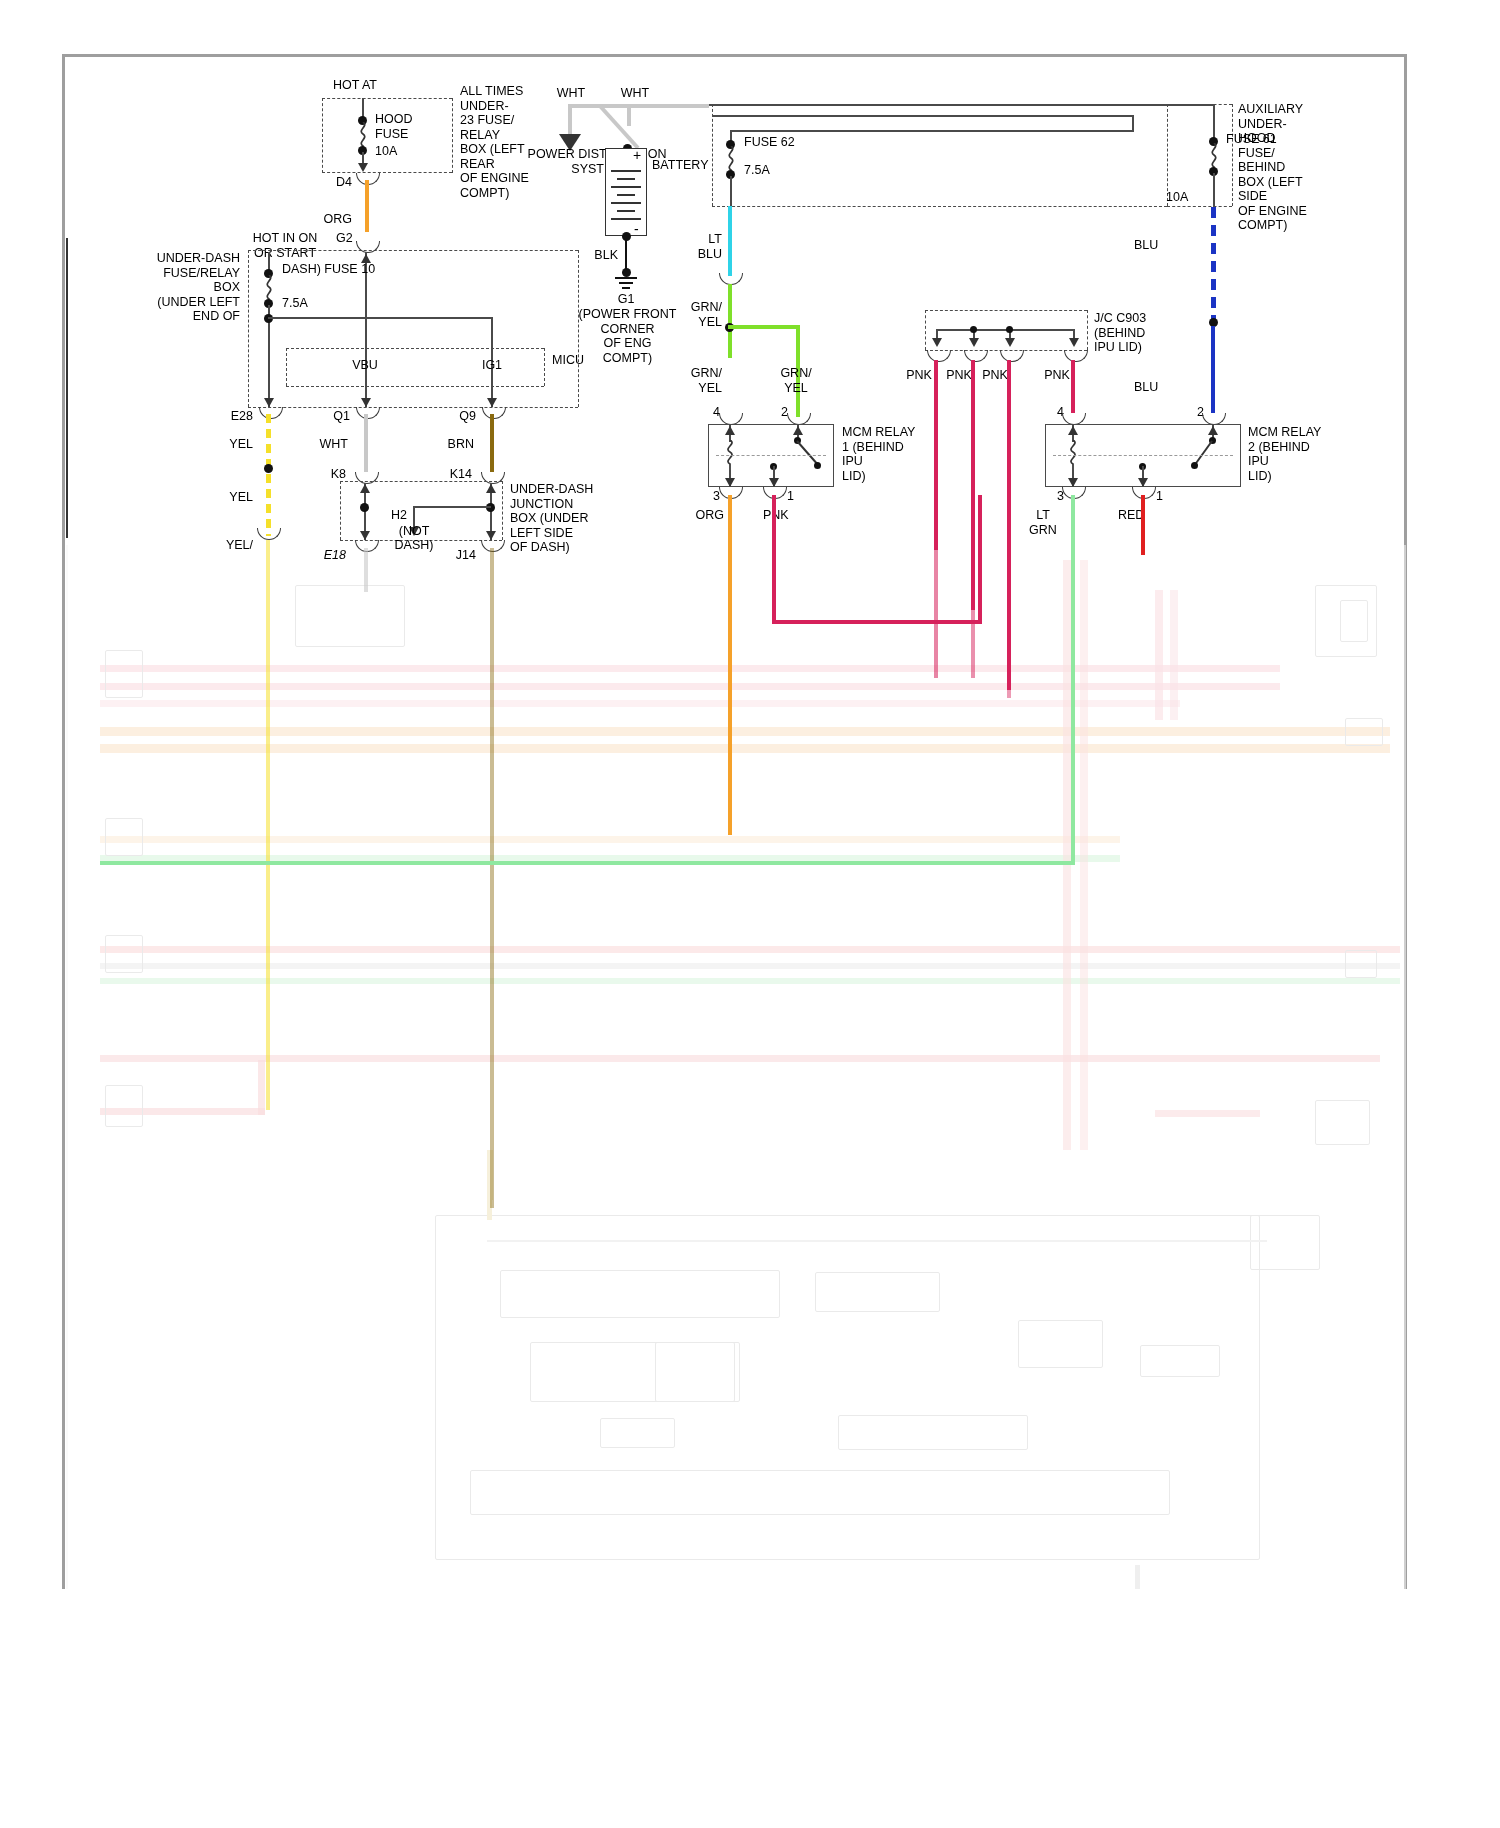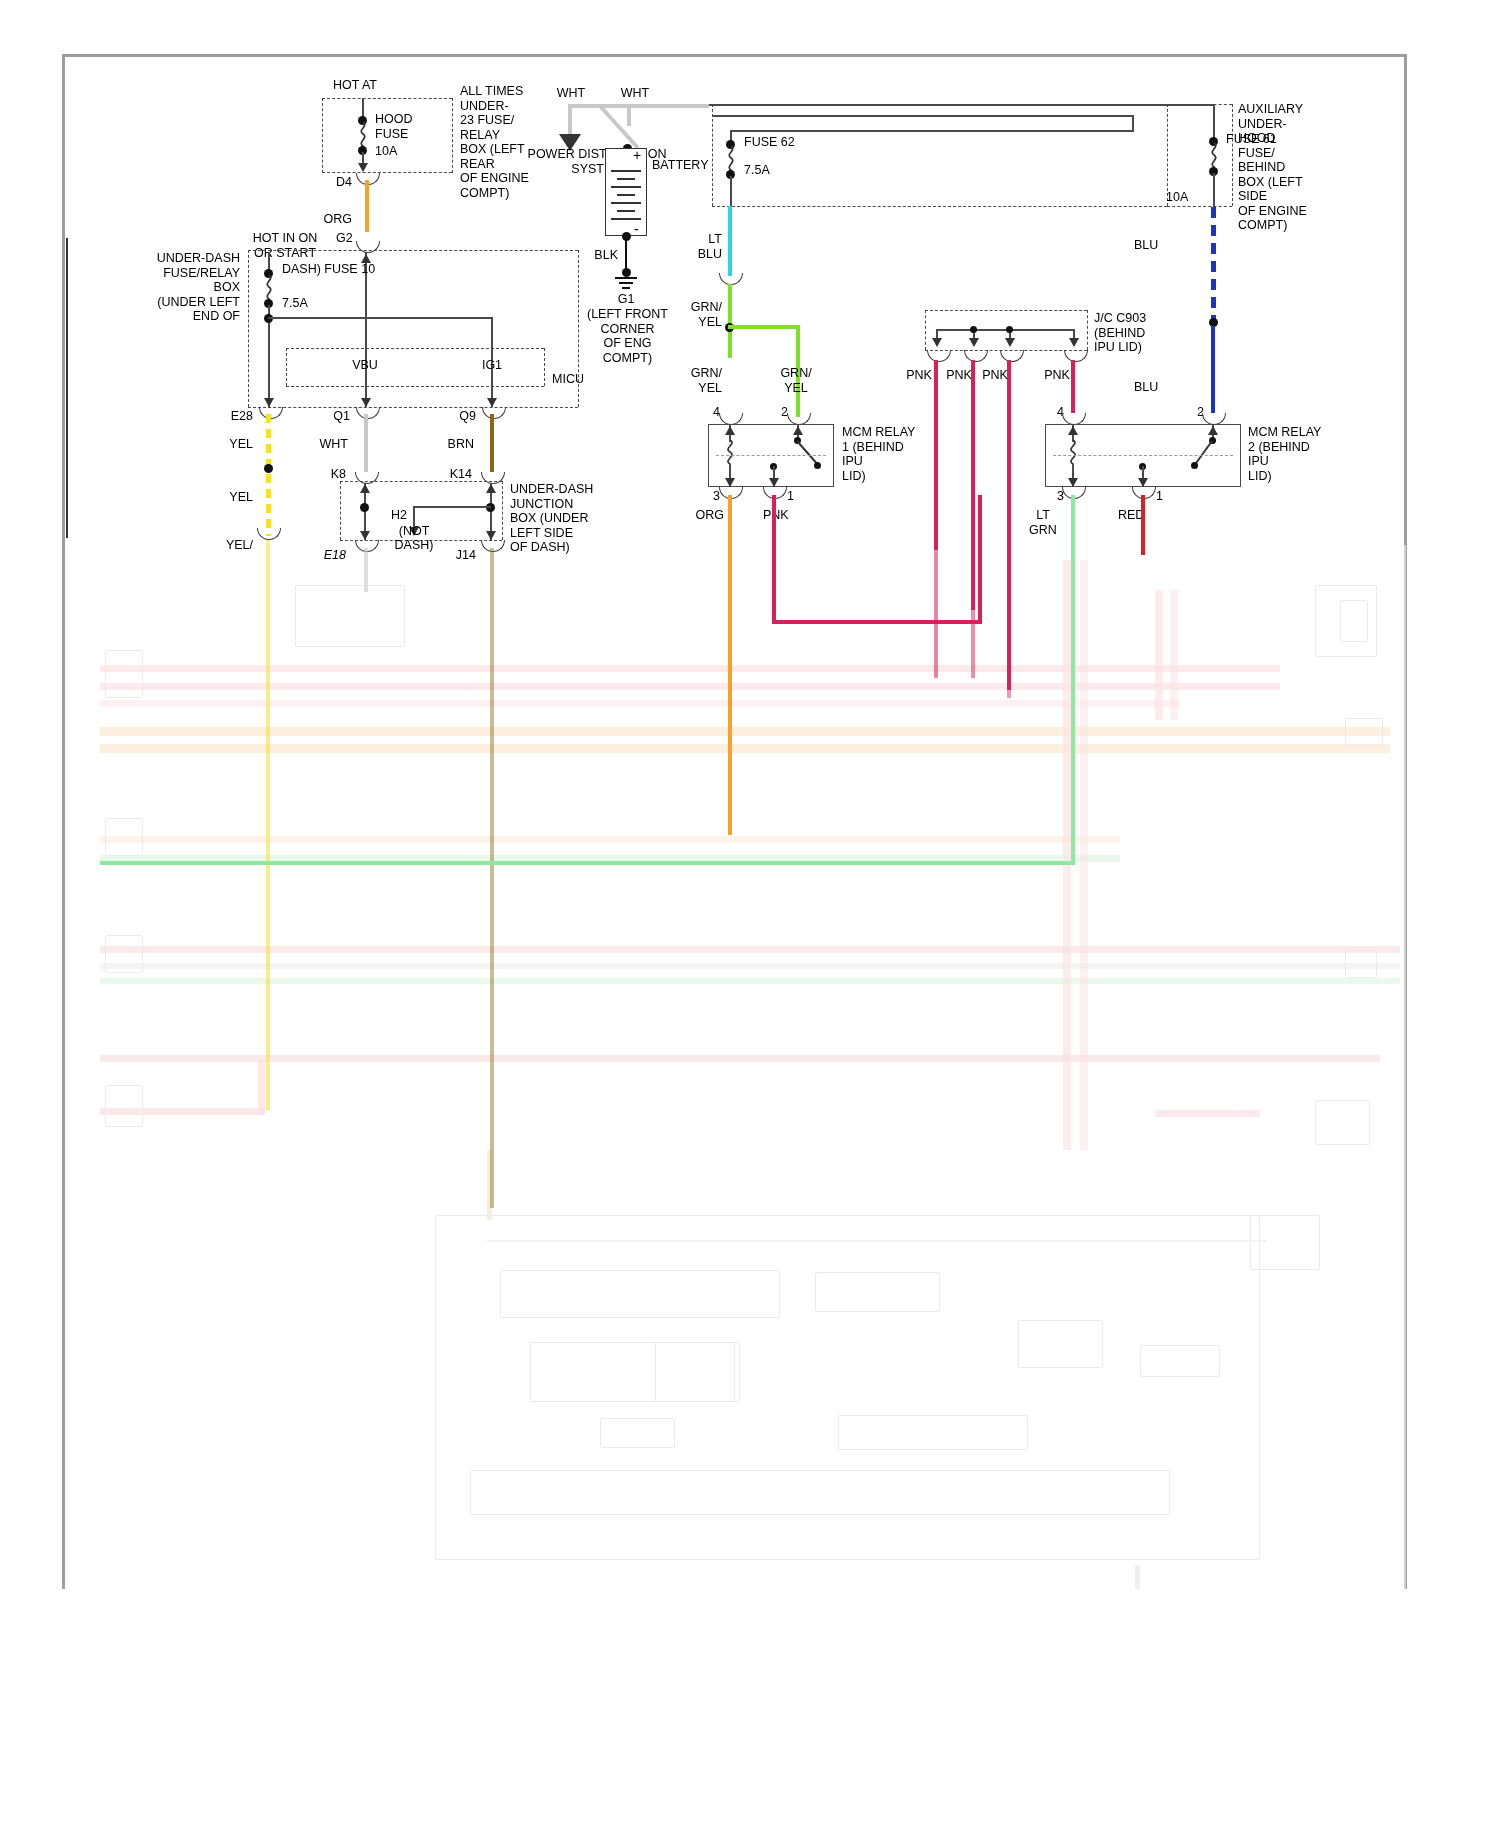--- a/index.html
+++ b/index.html
@@ -197,21 +197,21 @@
   <div class="lbl" style="left:282px;top:296px;width:50px;">7.5A</div>
 
   <div class="hl" style="left:268px;top:317px;width:224px;"></div>
   <div class="vl" style="left:491px;top:317px;height:90px;"></div>
   <div class="arrow-d" style="left:487px;top:398px;"></div>
 
   <div class="dline-h" style="left:286px;top:348px;width:258px;"></div>
   <div class="dline-v" style="left:286px;top:348px;height:38px;"></div>
   <div class="dline-h" style="left:286px;top:386px;width:258px;"></div>
   <div class="dline-v" style="left:544px;top:348px;height:38px;"></div>
-  <div class="lbl" style="left:552px;top:372px;width:60px;">MICU</div>
+  <div class="lbl" style="left:552px;top:353px;width:60px;">MICU</div>
   <div class="lbl c" style="left:335px;top:358px;width:60px;">VBU</div>
   <div class="lbl c" style="left:462px;top:358px;width:60px;">IG1</div>
 
   <div class="cup" style="left:259px;top:407px;"></div>
   <div class="lbl r" style="left:205px;top:409px;width:48px;">E28</div>
   <div class="cup" style="left:356px;top:407px;"></div>
   <div class="lbl r" style="left:304px;top:409px;width:46px;">Q1</div>
   <div class="cup" style="left:482px;top:407px;"></div>
   <div class="lbl r" style="left:430px;top:409px;width:46px;">Q9</div>
 
@@ -301,21 +301,21 @@
   <div class="lbl" style="left:652px;top:158px;width:100px;">BATTERY</div>
 
   <div class="dot" style="left:622px;top:232px;"></div>
   <div class="vl blk" style="left:625px;top:236px;height:36px;"></div>
   <div class="lbl r" style="left:570px;top:248px;width:48px;">BLK</div>
   <div class="dot" style="left:622px;top:268px;"></div>
   <div class="gnd1" style="left:615px;top:277px;width:22px;"></div>
   <div class="gnd1" style="left:619px;top:282px;width:14px;"></div>
   <div class="gnd1" style="left:622px;top:287px;width:8px;"></div>
   <div class="lbl c" style="left:596px;top:292px;width:60px;">G1</div>
-  <div class="lbl c" style="left:570px;top:307px;width:115px;line-height:14.5px;">(LEFT FRONT
+  <div class="lbl c" style="left:570px;top:307px;width:115px;line-height:14.5px;">(POWER FRONT
 CORNER
 OF ENG
 COMPT)</div>
 
   <div class="dline-v" style="left:712px;top:104px;height:102px;"></div>
   <div class="dline-h" style="left:712px;top:104px;width:455px;"></div>
   <div class="dline-h" style="left:712px;top:206px;width:455px;"></div>
 
   <div class="hl" style="left:712px;top:115px;width:420px;"></div>
   <div class="hl" style="left:730px;top:130px;width:404px;"></div>

